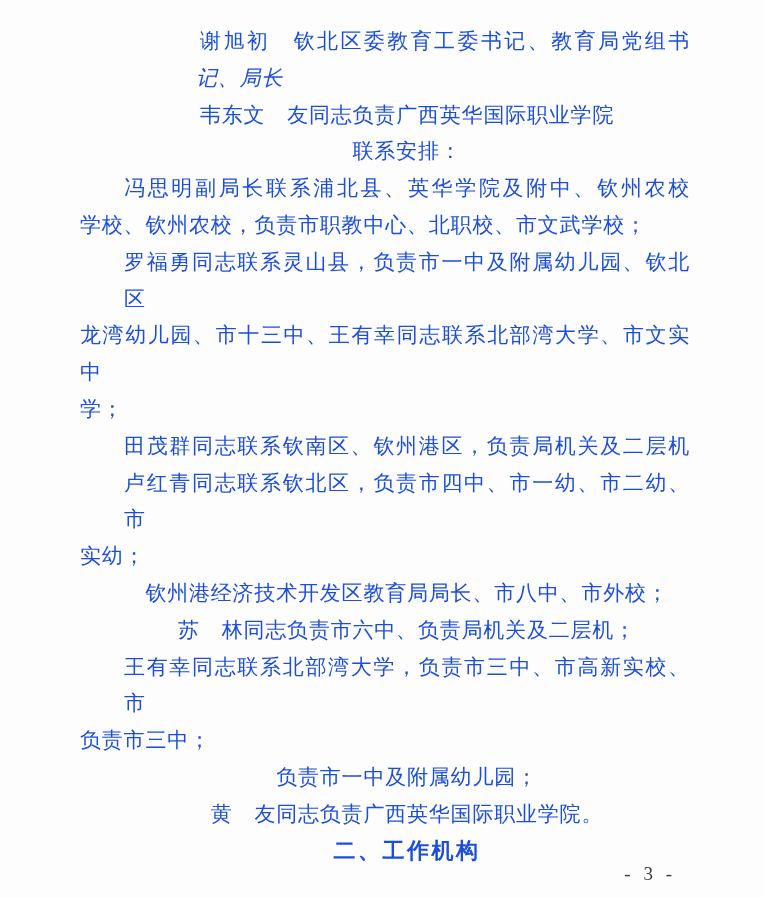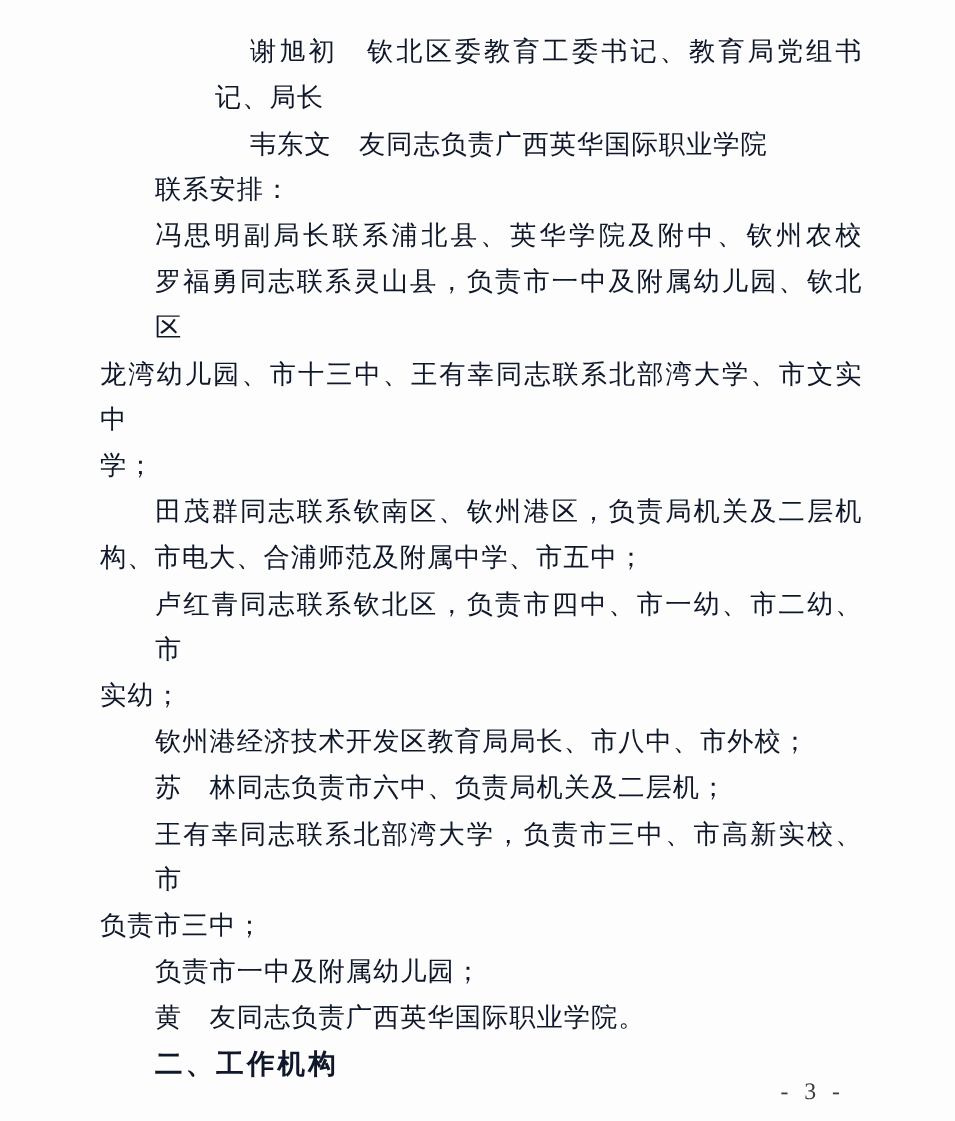--- a/index.html
+++ b/index.html
@@ -26,26 +26,26 @@
     padding: 23px 74px 0 80px;
   }
   .content {
     width: 610px;
   }
   .text-line {
     font-size: 21px;
     line-height: 36.8px;
     letter-spacing: 0.8px;
     white-space: pre-wrap;
-    color: #0f172a;
+    color: #1d4ed8;
   }
   .indent-flush { margin-left: 0; }
-  .indent-para  { margin-left: 44px; }
+  .indent-para  { margin-left: 44px; text-align: center; }
   .indent-name  { margin-left: 120px; }
-  .indent-hang  { margin-left: 92px; }
+  .indent-hang  { margin-left: 116px; font-style: italic; }
   .justify {
     text-align: justify;
     text-align-last: justify;
     text-justify: inter-character;
   }
   .bold-heading {
     font-family: "Liberation Sans", "DejaVu Sans", sans-serif;
     font-weight: bold;
     letter-spacing: 2.5px;
     font-size: 22px;
@@ -63,25 +63,25 @@
 </head>
 <body>
 
 <div class="page">
   <div class="content" id="doc-content">
       <div class="text-line indent-name justify">谢旭初　钦北区委教育工委书记、教育局党组书</div>
       <div class="text-line indent-hang">记、局长</div>
       <div class="text-line indent-name">韦东文　友同志负责广西英华国际职业学院</div>
       <div class="text-line indent-para">联系安排：</div>
       <div class="text-line indent-para justify">冯思明副局长联系浦北县、英华学院及附中、钦州农校</div>
+      <div class="text-line indent-flush">学校、钦州农校，负责市职教中心、北职校、市文武学校；</div>
       <div class="text-line indent-para justify">罗福勇同志联系灵山县，负责市一中及附属幼儿园、钦北区</div>
       <div class="text-line indent-flush justify">龙湾幼儿园、市十三中、王有幸同志联系北部湾大学、市文实中</div>
       <div class="text-line indent-flush">学；</div>
       <div class="text-line indent-para justify">田茂群同志联系钦南区、钦州港区，负责局机关及二层机</div>
-      <div class="text-line indent-flush">构、市电大、合浦师范及附属中学、市五中；</div>
       <div class="text-line indent-para justify">卢红青同志联系钦北区，负责市四中、市一幼、市二幼、市</div>
       <div class="text-line indent-flush">实幼；</div>
       <div class="text-line indent-para">钦州港经济技术开发区教育局局长、市八中、市外校；</div>
       <div class="text-line indent-para">苏　林同志负责市六中、负责局机关及二层机；</div>
       <div class="text-line indent-para justify">王有幸同志联系北部湾大学，负责市三中、市高新实校、市</div>
       <div class="text-line indent-flush">负责市三中；</div>
       <div class="text-line indent-para">负责市一中及附属幼儿园；</div>
       <div class="text-line indent-para">黄　友同志负责广西英华国际职业学院。</div>
       <div class="text-line indent-para bold-heading">二、工作机构</div>
     </div>

